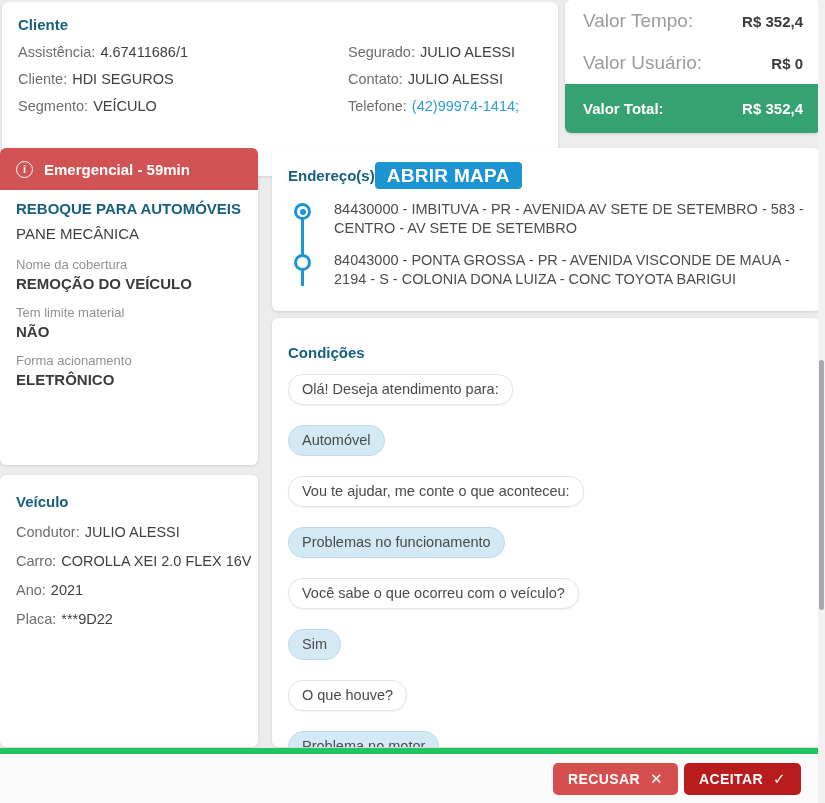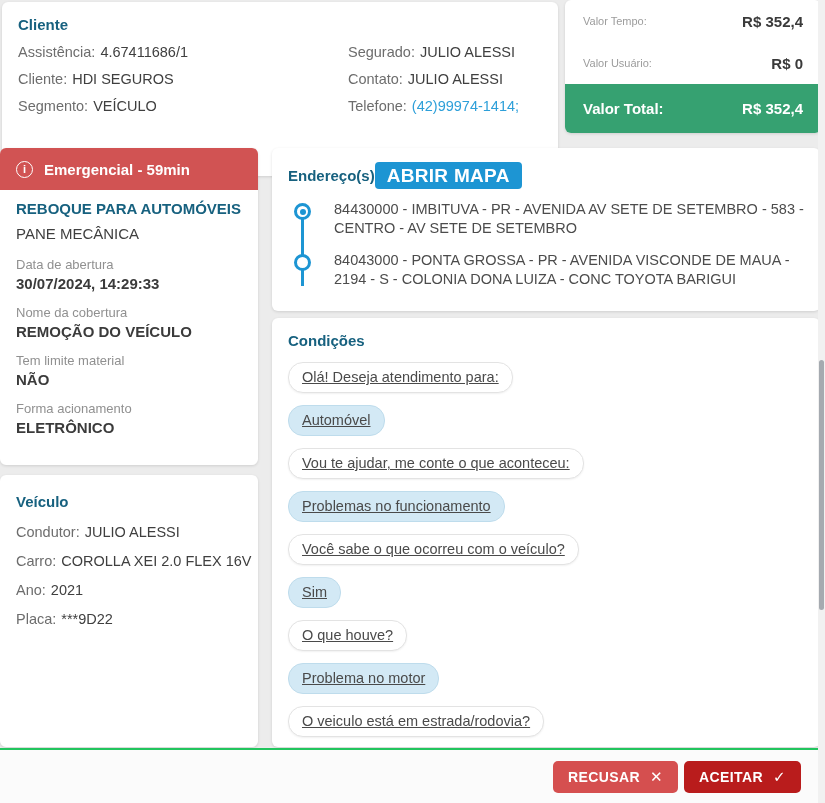--- a/index.html
+++ b/index.html
@@ -28,21 +28,21 @@
   .kv { font-size:14.5px; margin-bottom:10px; line-height:17px; white-space:nowrap; }
   .kv .k { color:#6d6d6d; margin-right:5px; }
   .kv .v { color:#3f3f3f; }
   .kv .v.link { color:#2d9fd9; }
 
   
   #card-valor { left:565px; top:0; width:256px; height:133px; border-radius:6px; overflow:hidden;
                 display:flex; flex-direction:column; }
   .vrow { display:flex; justify-content:space-between; align-items:center;
           padding:0 18px; height:42px; }
-  .vrow .vk { color:#9c9c9c; font-size:11px; }
+  .vrow .vk { color:#9c9c9c; font-size:19px; }
   .vrow .vv { color:#3a3a3a; font-size:15px; font-weight:bold; }
   .vtotal { margin-top:auto; background:#36a171; color:#fff; height:49px;
             display:flex; justify-content:space-between; align-items:center;
             padding:0 18px; font-size:15px; font-weight:bold; }
 
   
   #card-servico { left:0; top:148px; width:258px; height:317px; }
   .banner { background:#d15353; border-radius:6px 6px 0 0; height:42px;
             display:flex; align-items:center; gap:11px; padding:0 16px;
             color:#fff; font-size:15px; font-weight:bold; }
@@ -70,30 +70,30 @@
   .timeline { position:relative; padding-left:0; }
   .tl-line { position:absolute; left:13px; top:13px; width:2.5px; height:73px; background:#1d95d3; }
   .addr-row { position:relative; padding-left:46px; margin-bottom:13px; min-height:34px; }
   .dot { position:absolute; left:6px; top:3px; width:17px; height:17px; border-radius:50%;
          border:3px solid #1d95d3; background:#fff; }
   .dot.filled::after { content:""; position:absolute; left:2.5px; top:2.5px;
                        width:6px; height:6px; border-radius:50%; background:#1d95d3; }
   .addr-text { font-size:14.5px; line-height:19px; color:#4c4c4c; max-width:490px; }
 
   
-  #card-condicoes { left:272px; top:318px; width:548px; height:429px; padding:14px 16px; overflow:hidden; }
+  #card-condicoes { left:272px; top:318px; width:548px; height:429px; padding:26px 16px; overflow:hidden; }
   #card-condicoes .card-title { margin-bottom:13px; }
   .bubble { width:fit-content; max-width:500px; padding:5px 13px; border-radius:15px;
-            font-size:14.5px; color:#4a4a4a; margin-bottom:12px; line-height:19px;text-decoration:underline; }
+            font-size:14.5px; color:#4a4a4a; margin-bottom:20px; line-height:19px; }
   .bubble.q { background:#fff; border:1px solid #e3e3e3; box-shadow:0 1px 2px rgba(0,0,0,.06); }
   .bubble.a { background:#d3e9f5; border:1px solid #bedcec; }
 
   
   #footer { position:absolute; left:0; top:748px; width:825px; height:55px;
-            background:#fbfbfb; border-top:2px solid #22c55e;
+            background:#fbfbfb; border-top:6px solid #22c55e;
             display:flex; justify-content:flex-end; align-items:center;
             gap:6px; padding-right:24px; }
   .action-btn { height:32px; border:none; border-radius:5px; color:#fff;
                 font-family:inherit; font-size:14px; font-weight:bold; letter-spacing:.4px;
                 display:flex; align-items:center; gap:10px; padding:0 15px; cursor:pointer; }
   .btn-recusar { background:#d54f4f; }
   .btn-aceitar { background:#b91c1c; }
   .btn-ic { font-size:15px; font-weight:bold; }
 
   
@@ -148,24 +148,20 @@
 </div>
 
 <div class="card" id="card-servico">
   <div class="banner">
     <span class="info-icon">i</span>
     <span>Emergencial - 59min</span>
   </div>
   <div class="content">
     <div class="serv-title">REBOQUE PARA AUTOMÓVEIS</div>
     <div class="serv-sub">PANE MECÂNICA</div>
-    <div class="grp">
-      <div class="gl">Data de abertura</div>
-      <div class="gv">30/07/2024, 14:29:33</div>
-    </div>
     <div class="grp">
       <div class="gl">Nome da cobertura</div>
       <div class="gv">REMOÇÃO DO VEÍCULO</div>
     </div>
     <div class="grp">
       <div class="gl">Tem limite material</div>
       <div class="gv">NÃO</div>
     </div>
     <div class="grp">
       <div class="gl">Forma acionamento</div>

